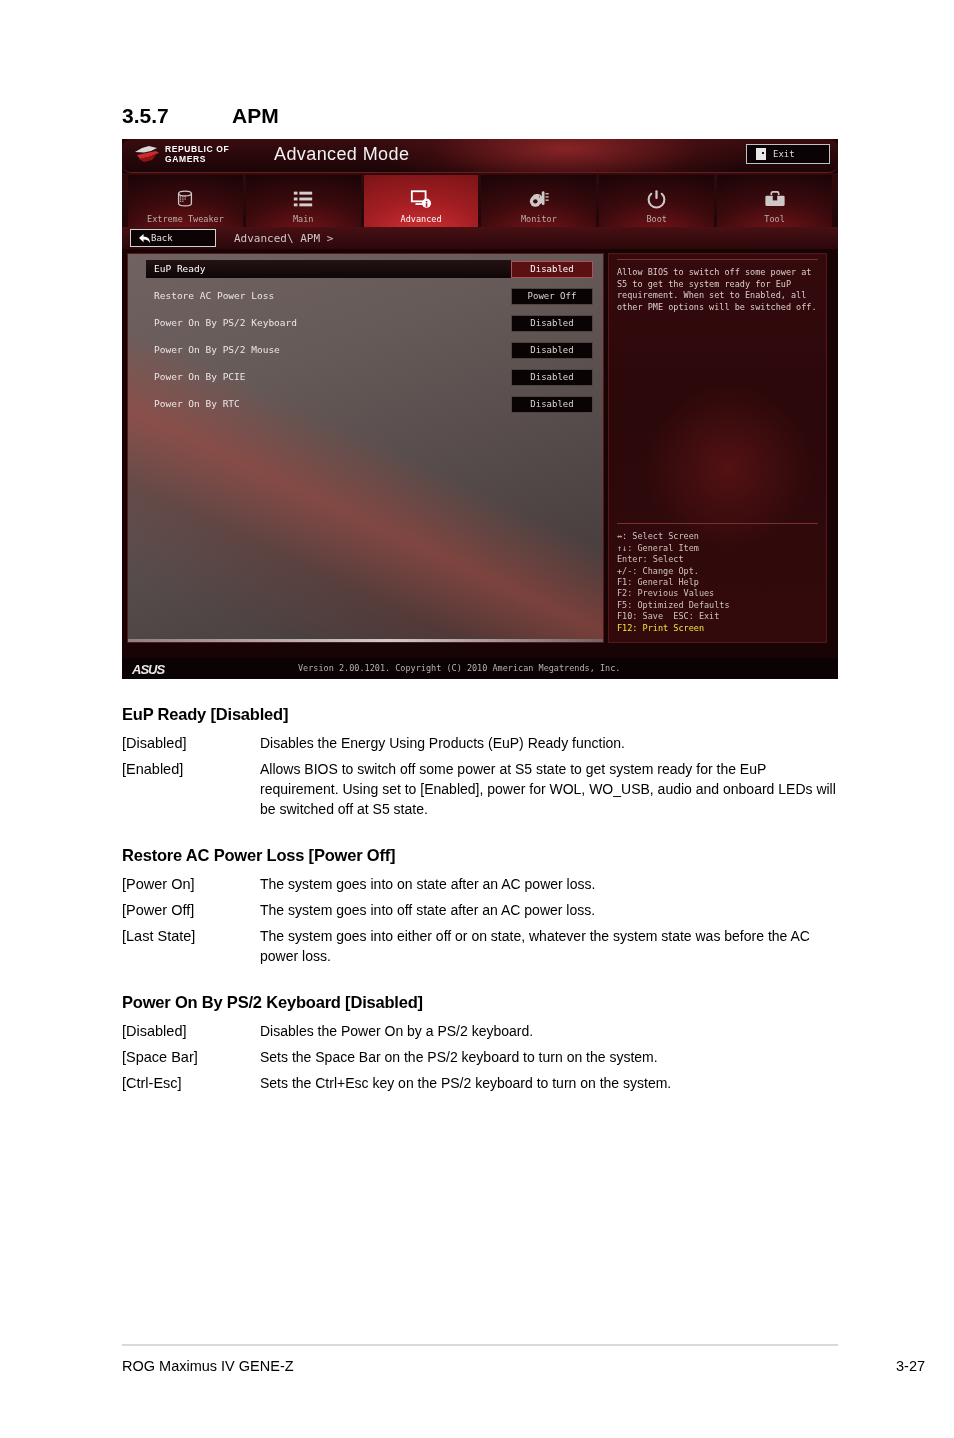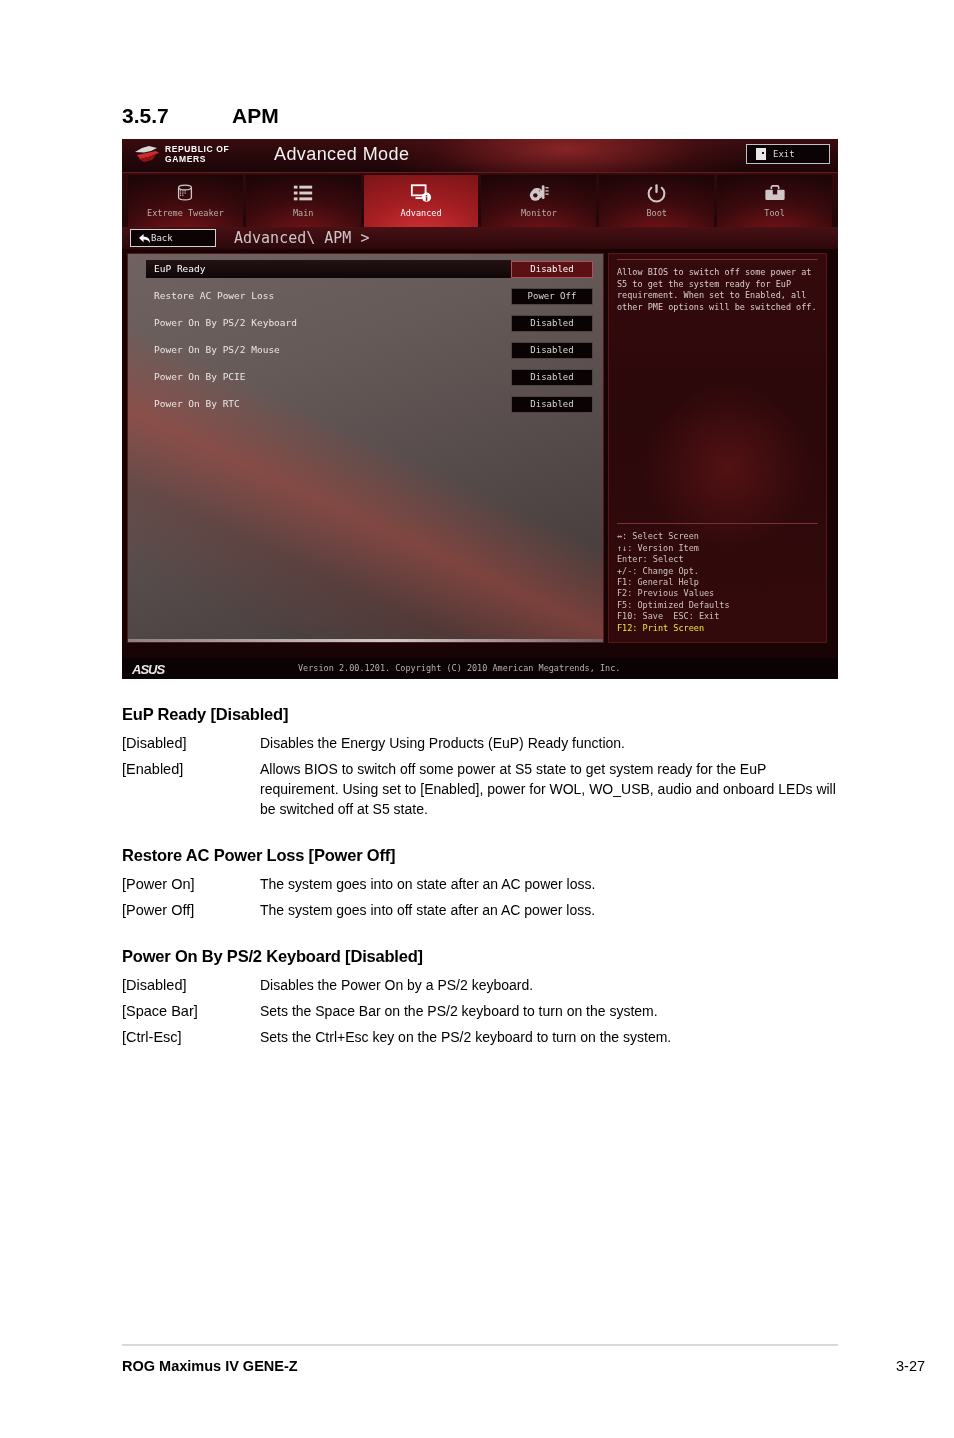--- a/index.html
+++ b/index.html
@@ -34,20 +34,21 @@
   }
 
   
   .bios-header {
     position: relative;
     height: 33px;
     background:
       radial-gradient(ellipse 240px 60px at 62% 30%, rgba(150,40,42,.85) 0%, rgba(90,18,22,.35) 55%, rgba(20,4,6,0) 80%),
       linear-gradient(180deg, #3a0d10 0%, #2a080b 45%, #1b0507 100%);
     border-bottom: 1px solid #6d1a1d;
+    border-radius: 9px;
   }
   .rog-logo {
     position: absolute; left: 12px; top: 6px;
     display: flex; align-items: center; gap: 5px;
   }
   .rog-mark { width: 26px; height: 19px; }
   .rog-text {
     font-family: "Liberation Sans", sans-serif;
     font-size: 8.5px; font-weight: bold; line-height: 9.5px;
     color: #ffffff; letter-spacing: .6px;
@@ -84,21 +85,21 @@
     background: linear-gradient(180deg,#300a0d 0%, #220608 100%);
     padding: 2px 6px 0 6px; box-sizing: border-box;
     gap: 3px;
   }
   .tab {
     flex: 1;
     position: relative;
     background: radial-gradient(ellipse 120% 150% at 50% 120%, #7a1418 0%, #3a0a0d 48%, #120305 100%);
     display: flex; flex-direction: column;
     align-items: center; justify-content: flex-start;
-    padding-top: 6px; box-sizing: border-box;
+    padding-top: 12px; box-sizing: border-box;
   }
   .tab.active {
     background: radial-gradient(ellipse 130% 160% at 50% 115%, #d33135 0%, #a31e22 40%, #6a1013 100%);
   }
   .tab .ticon { height: 24px; display:flex; align-items:center; justify-content:center; }
   .tab .tlabel {
     font-size: 8.5px; color: #b9aeae; margin-top: 3px; white-space: nowrap;
   }
   .tab.active .tlabel { color: #ffffff; }
 
@@ -113,21 +114,21 @@
   .back-btn {
     width: 86px; height: 18px;
     background: #0c0305;
     border: 1px solid #d2d2d2;
     display: flex; align-items: center; 
     padding-left: 7px; box-sizing: border-box;
   }
   .back-label { font-size: 9px; color: #e4e4e4; }
   .crumb {
     margin-left: 18px;
-    font-size: 15px; color: #cfc6c6;
+    font-size: 11px; color: #cfc6c6;
   }
 
   
   .bios-body {
     position: relative;
     height: 409px;
     background: #190405;
     padding: 4px 5px 0 5px;
     box-sizing: border-box;
     display: flex; gap: 4px;
@@ -237,21 +238,20 @@
   .def-desc { flex: 1; font-size: 14px; line-height: 20px; }
 
   
   .pg-rule {
     position: absolute; left: 122px; top: 1344px;
     width: 716px; height: 2px; background: #d9d9d9;
   }
   .pg-left {
     position: absolute; left: 122px; top: 1358px;
     font-size: 14.5px;
-    font-weight: bold;
   }
   .pg-right {
     position: absolute; left: 896px; top: 1358px;
     font-size: 14.5px;
   }
 </style>
 </head>
 <body>
 
 <div class="sec-head">
@@ -413,21 +413,21 @@
       </div>
     </div>
 
     <div class="pane-right">
       <div class="rsep"></div>
       <div class="help-text">Allow BIOS to switch off some power at S5 to get the system ready for EuP requirement. When set to Enabled, all other PME options will be switched off.</div>
 
       <div class="legend">
         <div class="legend-sep"></div>
         <div class="lg-line">↔: Select Screen</div>
-        <div class="lg-line">↑↓: Version Item</div>
+        <div class="lg-line">↑↓: General Item</div>
         <div class="lg-line">Enter: Select</div>
         <div class="lg-line">+/-: Change Opt.</div>
         <div class="lg-line">F1: General Help</div>
         <div class="lg-line">F2: Previous Values</div>
         <div class="lg-line">F5: Optimized Defaults</div>
         <div class="lg-line">F10: Save  ESC: Exit</div>
         <div class="lg-line hl">F12: Print Screen</div>
       </div>
     </div>
 
@@ -457,20 +457,24 @@
   <h3 class="opt-title sp">Restore AC Power Loss [Power Off]</h3>
   <div class="defs">
     <div class="def-row">
       <div class="def-key">[Power On]</div>
       <div class="def-desc">The system goes into on state after an AC power loss.</div>
     </div>
     <div class="def-row">
       <div class="def-key">[Power Off]</div>
       <div class="def-desc">The system goes into off state after an AC power loss.</div>
     </div>
+    <div class="def-row">
+      <div class="def-key">[Last State]</div>
+      <div class="def-desc">The system goes into either off or on state, whatever the system state was before the AC power loss.</div>
+    </div>
   </div>
 
   <h3 class="opt-title sp">Power On By PS/2 Keyboard [Disabled]</h3>
   <div class="defs">
     <div class="def-row">
       <div class="def-key">[Disabled]</div>
       <div class="def-desc">Disables the Power On by a PS/2 keyboard.</div>
     </div>
     <div class="def-row">
       <div class="def-key">[Space Bar]</div>

